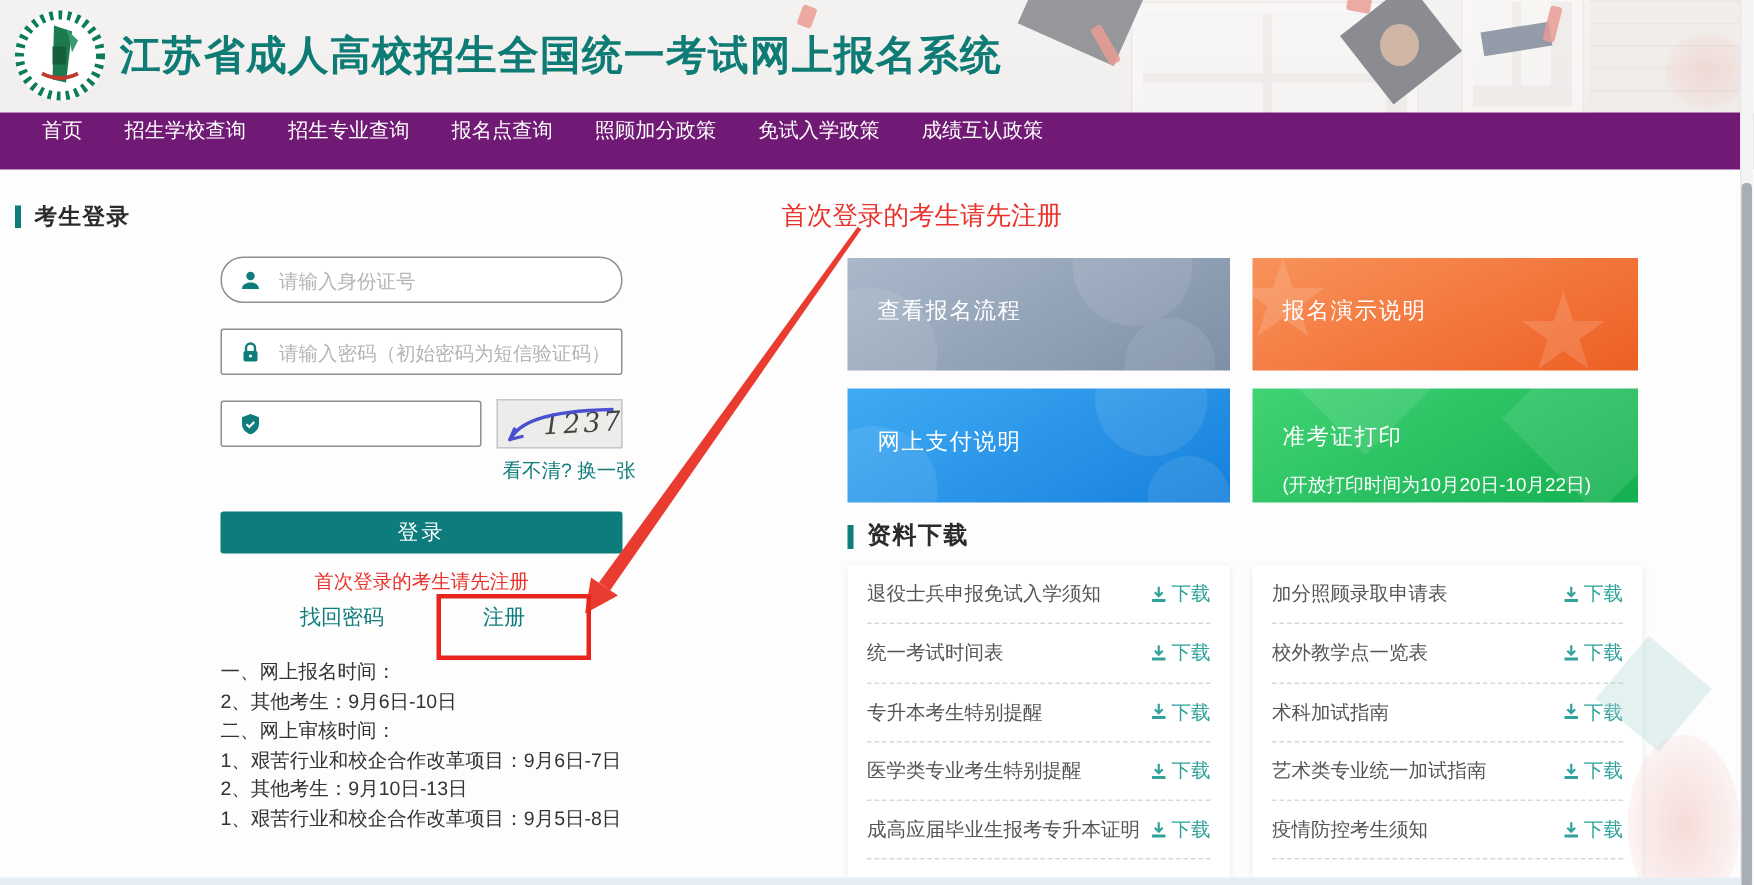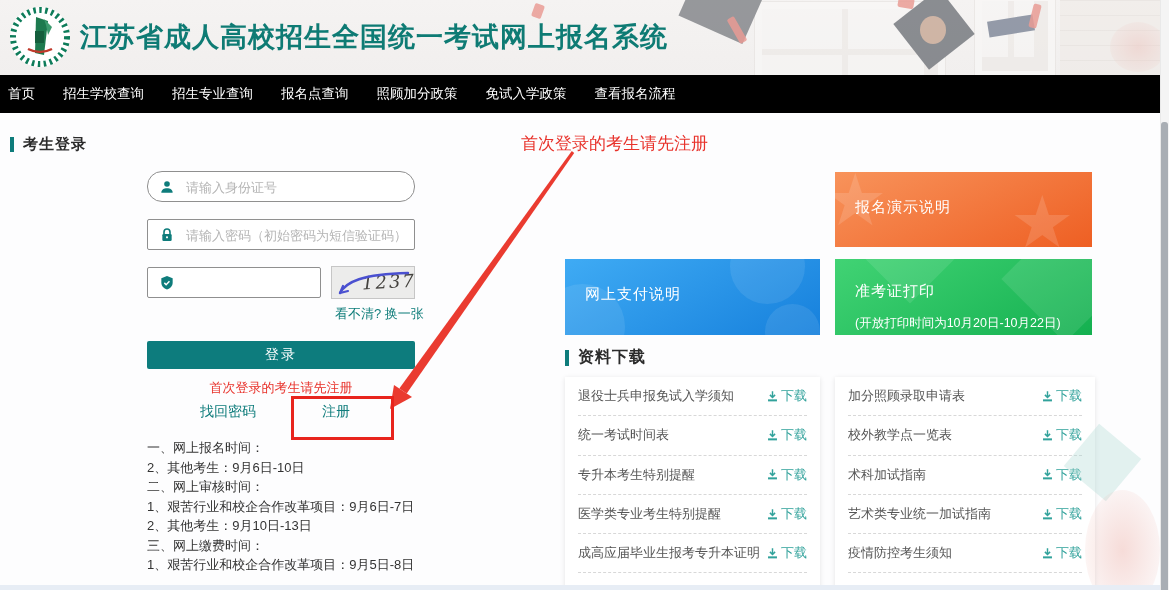--- a/index.html
+++ b/index.html
@@ -17,21 +17,21 @@
   .hf-cap{position:absolute;background:#343a43;transform:rotate(-38deg);}
   .hf-cap-head{position:absolute;border-radius:50%;background:#b28569;}
   .hf-cap2{position:absolute;background:#46546e;transform:rotate(-9deg);}
   .hf-wedge{position:absolute;background:#4a4e55;transform:rotate(24deg);}
   .hf-red{position:absolute;background:#e0564a;border-radius:2px;opacity:.85;}
   .hf-pink{position:absolute;border-radius:50%;background:radial-gradient(rgba(234,168,158,.55),rgba(234,168,158,0));}
   .logo{position:absolute;left:8px;top:5px;width:64px;height:64px;}
   .site-title{position:absolute;left:80px;top:19px;font-size:27px;font-weight:bold;color:#0e7b74;letter-spacing:1px;white-space:nowrap;}
 
   
-  .nav{position:absolute;left:0;top:75px;width:1169px;height:38px;background:#000000;display:flex;align-items:center;padding-left:6px;box-sizing:border-box;gap:24px;}
+  .nav{position:absolute;left:0;top:75px;width:1169px;height:38px;background:#701a75;display:flex;align-items:flex-start;padding-left:26px;box-sizing:border-box;gap:24px;}
   .nav-item{color:#fff;font-size:13.5px;white-space:nowrap;cursor:pointer;padding:3px 2px;}
 
   
   .sec-head{position:absolute;display:flex;align-items:center;}
   .sec-bar{width:4px;height:15px;background:#0e7c7b;margin-right:9px;}
   .sec-title{font-size:15px;font-weight:bold;color:#2b2b2b;letter-spacing:1px;}
 
   .field{position:absolute;background:#fff;border:1px solid #8f8f8f;border-radius:2px;box-sizing:border-box;height:31px;}
   .field input{position:absolute;left:36px;top:0;width:calc(100% - 40px);height:100%;border:none;outline:none;font-size:13px;color:#333;background:transparent;font-family:"Liberation Sans","DejaVu Sans",sans-serif;}
   .field input::placeholder{color:#b5b5b5;}
@@ -123,21 +123,21 @@
       <div class="nav-item">招生学校查询</div>
 
       <div class="nav-item">招生专业查询</div>
 
       <div class="nav-item">报名点查询</div>
 
       <div class="nav-item">照顾加分政策</div>
 
       <div class="nav-item">免试入学政策</div>
 
-      <div class="nav-item">查看报名流程</div>
+      <div class="nav-item">成绩互认政策</div>
     </div>
 
   <div class="sec-head" style="left:10px;top:135px;">
     <div class="sec-bar"></div>
     <div class="sec-title">考生登录</div>
   </div>
 
   <div class="field" style="left:147px;top:171px;width:268px;border-radius:15px;">
     <svg class="f-icon" viewBox="0 0 24 24" fill="#0e7c7b">
       <circle cx="12" cy="7.5" r="4.2"></circle>
@@ -183,31 +183,36 @@
 
 
       <div class="schedule-line">2、其他考生：9月6日-10日</div>
 
       <div class="schedule-line">二、网上审核时间：</div>
 
       <div class="schedule-line">1、艰苦行业和校企合作改革项目：9月6日-7日</div>
 
       <div class="schedule-line">2、其他考生：9月10日-13日</div>
 
-      <div class="schedule-line">三、网上缴费时间：</div>
 
       <div class="schedule-line">1、艰苦行业和校企合作改革项目：9月5日-8日</div>
     </div>
 
   <div class="annotation-text">首次登录的考生请先注册</div>
   <svg class="arrow-svg">
     <polygon points="571.8,151.1 574.2,152.9 406.7,393.6 399.3,388.4" fill="#ea3b30"></polygon>
     <polygon points="394,385 412,397 390,409" fill="#ea3b30"></polygon>
   </svg>
 
+  <div class="card card-1">
+    <div class="blob" style="left:-30px;top:20px;width:90px;height:90px;"></div>
+    <div class="blob" style="left:150px;top:-35px;width:80px;height:80px;"></div>
+    <div class="blob" style="left:185px;top:40px;width:60px;height:60px;"></div>
+    <div class="card-label">查看报名流程</div>
+  </div>
   <div class="card card-2">
     <div class="star" style="left:-12px;top:-8px;">★</div>
     <div class="star" style="left:175px;top:14px;">★</div>
     <div class="card-label">报名演示说明</div>
   </div>
   <div class="card card-3">
     <div class="blob" style="left:-25px;top:25px;width:85px;height:85px;"></div>
     <div class="blob" style="left:165px;top:-30px;width:75px;height:75px;"></div>
     <div class="blob" style="left:200px;top:45px;width:55px;height:55px;"></div>
     <div class="card-label">网上支付说明</div>

